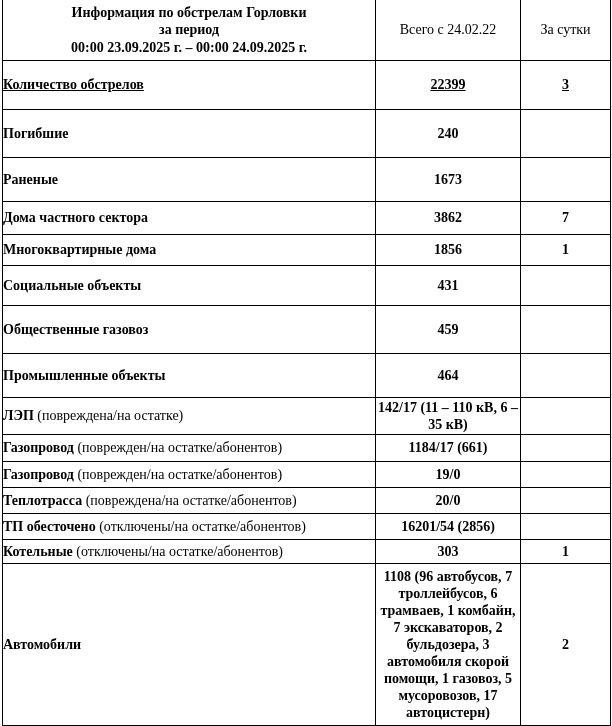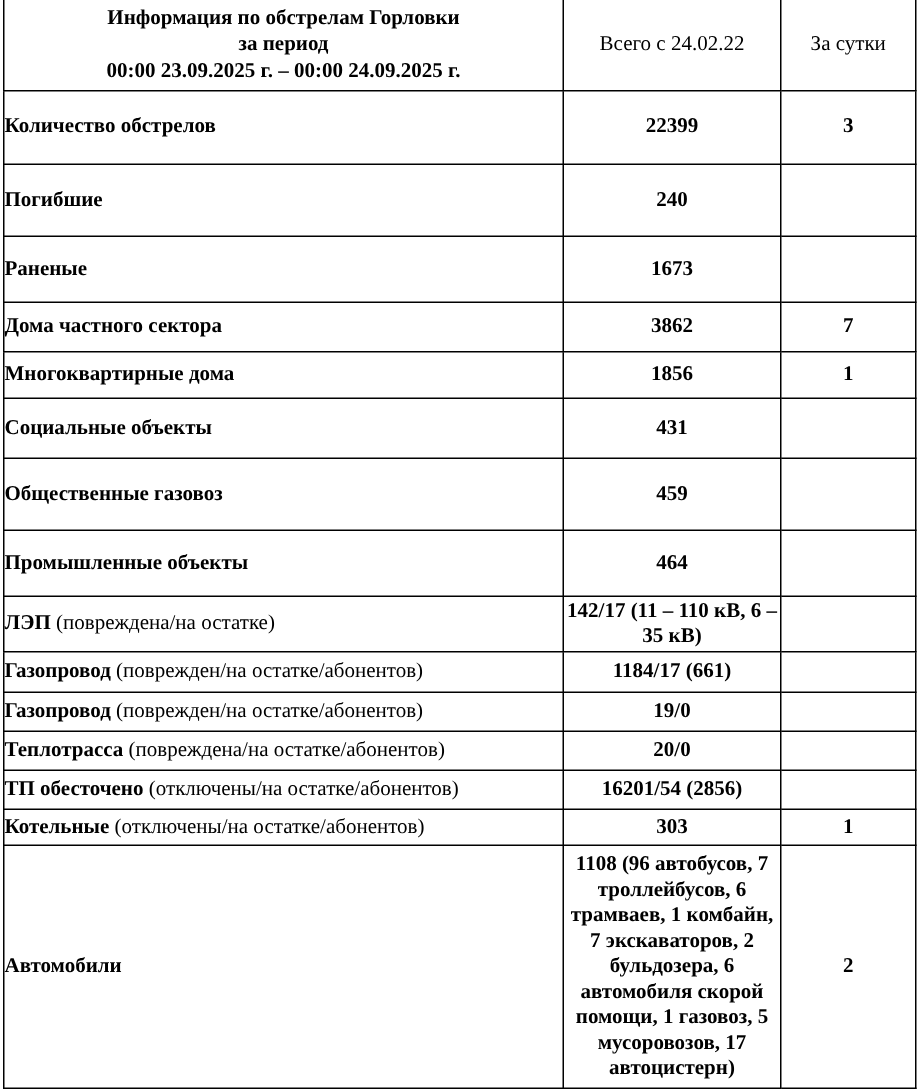--- a/index.html
+++ b/index.html
@@ -88,21 +88,21 @@
   .v-multiline {
     line-height: 1.24;
   }
 
   .tall-label {
     vertical-align: middle;
   }
 
   
   tr.h-head td { height: 60px; }
-  tr.h-50  td { height: 48px; }
+  tr.h-50  td { height: 48px; text-decoration: underline; }
   tr.h-45  td { height: 43px; }
   tr.h-34  td { height: 32px; }
   tr.h-32  td { height: 30px; margin-left: 24px; }
   tr.h-41  td { height: 39px; }
   tr.h-49  td { height: 47px; }
   tr.h-38  td { height: 36px; }
   tr.h-28  td { height: 26px; margin-left: 16px; }
   tr.h-27  td { height: 25px; }
   tr.h-25  td { height: 23px; }
   tr.h-163 td { height: 161px; }
@@ -248,21 +248,21 @@
       <tr class="h-163">
         <td class="cell-label tall-label">
           <span class="lead">Автомобили</span>
         </td>
         <td class="cell-num v-multiline">
           <span class="ln">1108 (96 автобусов,</span>
           <span class="ln">7 троллейбусов, 6</span>
           <span class="ln">трамваев, 1</span>
           <span class="ln">комбайн, 7</span>
           <span class="ln">экскаваторов, 2</span>
-          <span class="ln">бульдозера, 6</span>
+          <span class="ln">бульдозера, 3</span>
           <span class="ln">автомобиля скорой</span>
           <span class="ln">помощи, 1 газовоз,</span>
           <span class="ln">5 мусоровозов, 17</span>
           <span class="ln">автоцистерн)</span>
         </td>
         <td class="cell-daily">2</td>
       </tr>
 
     </tbody>
   </table>

